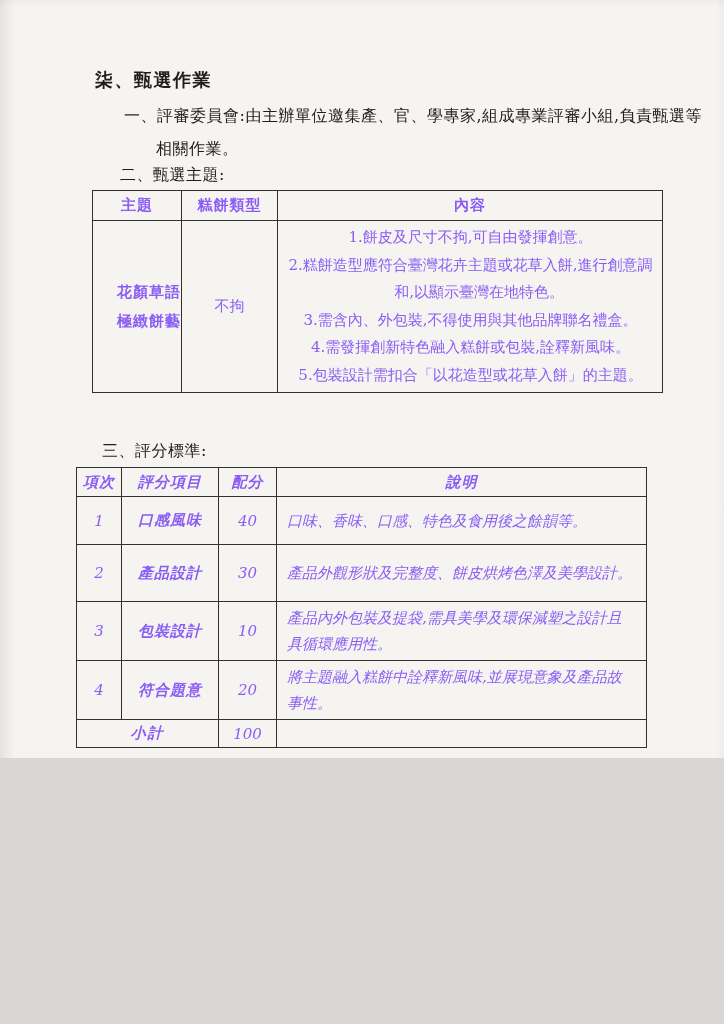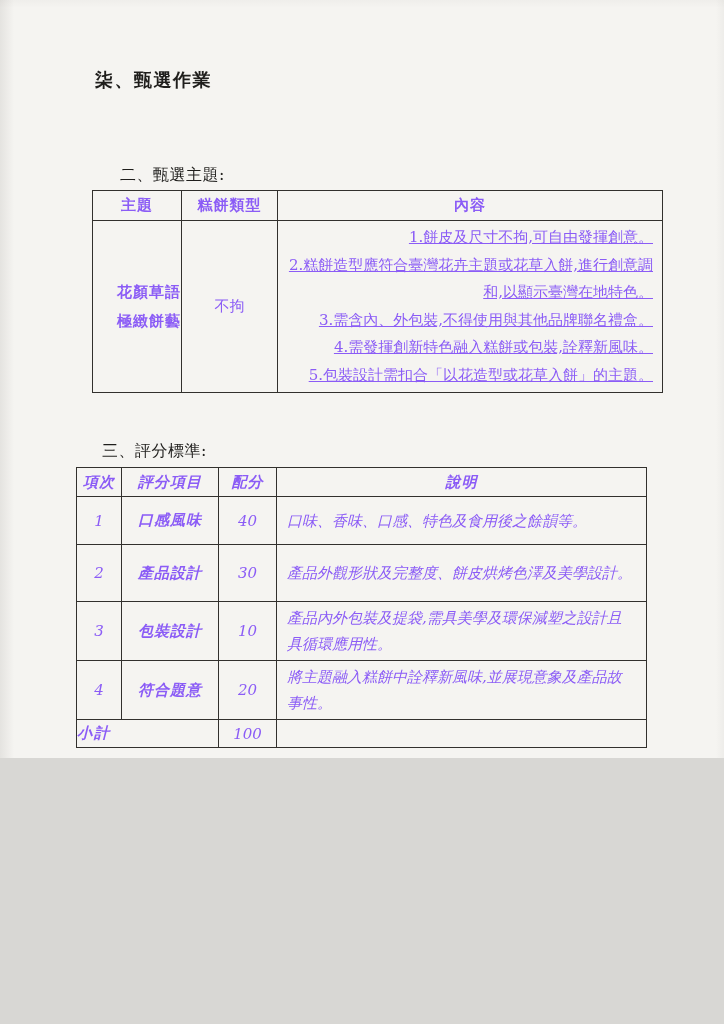--- a/index.html
+++ b/index.html
@@ -27,48 +27,49 @@
 
   table{border-collapse:collapse;table-layout:fixed;position:absolute;
         font-size:15px;color:#8b5cf6;}
   td,th{border:1.6px solid #32302d;padding:0;vertical-align:middle;}
   th{font-weight:bold;letter-spacing:1px;}
 
   .t1{left:92px;top:190px;width:571px;}
   .t1 th{height:29px;font-size:15px;}
   .t1 .cell-center{text-align:center;}
   .t1 .theme-cell{font-weight:bold;font-size:15px;line-height:29px;text-align:right;letter-spacing:1px;}
-  .t1 .content-cell{padding:3px 9px 3px 10px;line-height:27.5px;text-align:right;text-decoration:underline;}
+  .t1 .content-cell{padding:3px 9px 3px 10px;line-height:27.5px;text-align:center;}
   .hang{padding-left:1.15em;text-indent:-1.15em;}
 
   .t2{left:76px;top:467px;width:571px;font-style:italic;}
   .t2 th{height:28px;}
   .t2 .num-cell,.t2 .pts-cell{text-align:center;}
   .t2 .item-cell{text-align:center;font-weight:bold;letter-spacing:1px;}
   .t2 .desc-cell{padding:3px 12px 3px 10px;line-height:26px;text-align:left;}
   .t2 .row-1{height:48px;}
   .t2 .row-2{height:57px;}
   .t2 .row-3{height:56px;}
   .t2 .row-4{height:52px;}
   .t2 .subtotal-row td{height:27px;}
-  .t2 .subtotal-label{text-align:left;font-weight:bold;letter-spacing:2px;}
+  .t2 .subtotal-label{text-align:center;font-weight:bold;letter-spacing:2px;}
   .t2 .bonus-cell{padding:3px 10px 5px 8px;line-height:23.8px;text-align:left;}
   .t2 .bonus-title{font-weight:bold;}
 
   .page-number{left:340px;top:967px;width:60px;text-align:center;font-size:13px;
                font-family:"DejaVu Serif","Liberation Serif",serif;color:#2a2a2a;}
   .handwritten{left:681px;top:946px;}
 </style>
 </head>
 <body>
 
 <div class="page">
 
   <div class="abs doc-title">柒、甄選作業</div>
 
+  <div class="abs intro-1">一、評審委員會:由主辦單位邀集產、官、學專家,組成專業評審小組,負責甄選等相關作業。</div>
   <div class="abs intro-2">二、甄選主題:</div>
 
   <table class="t1">
     <colgroup>
         <col style="width:89px">
         <col style="width:96px">
         <col>
       </colgroup>
     <thead>
       <tr>

